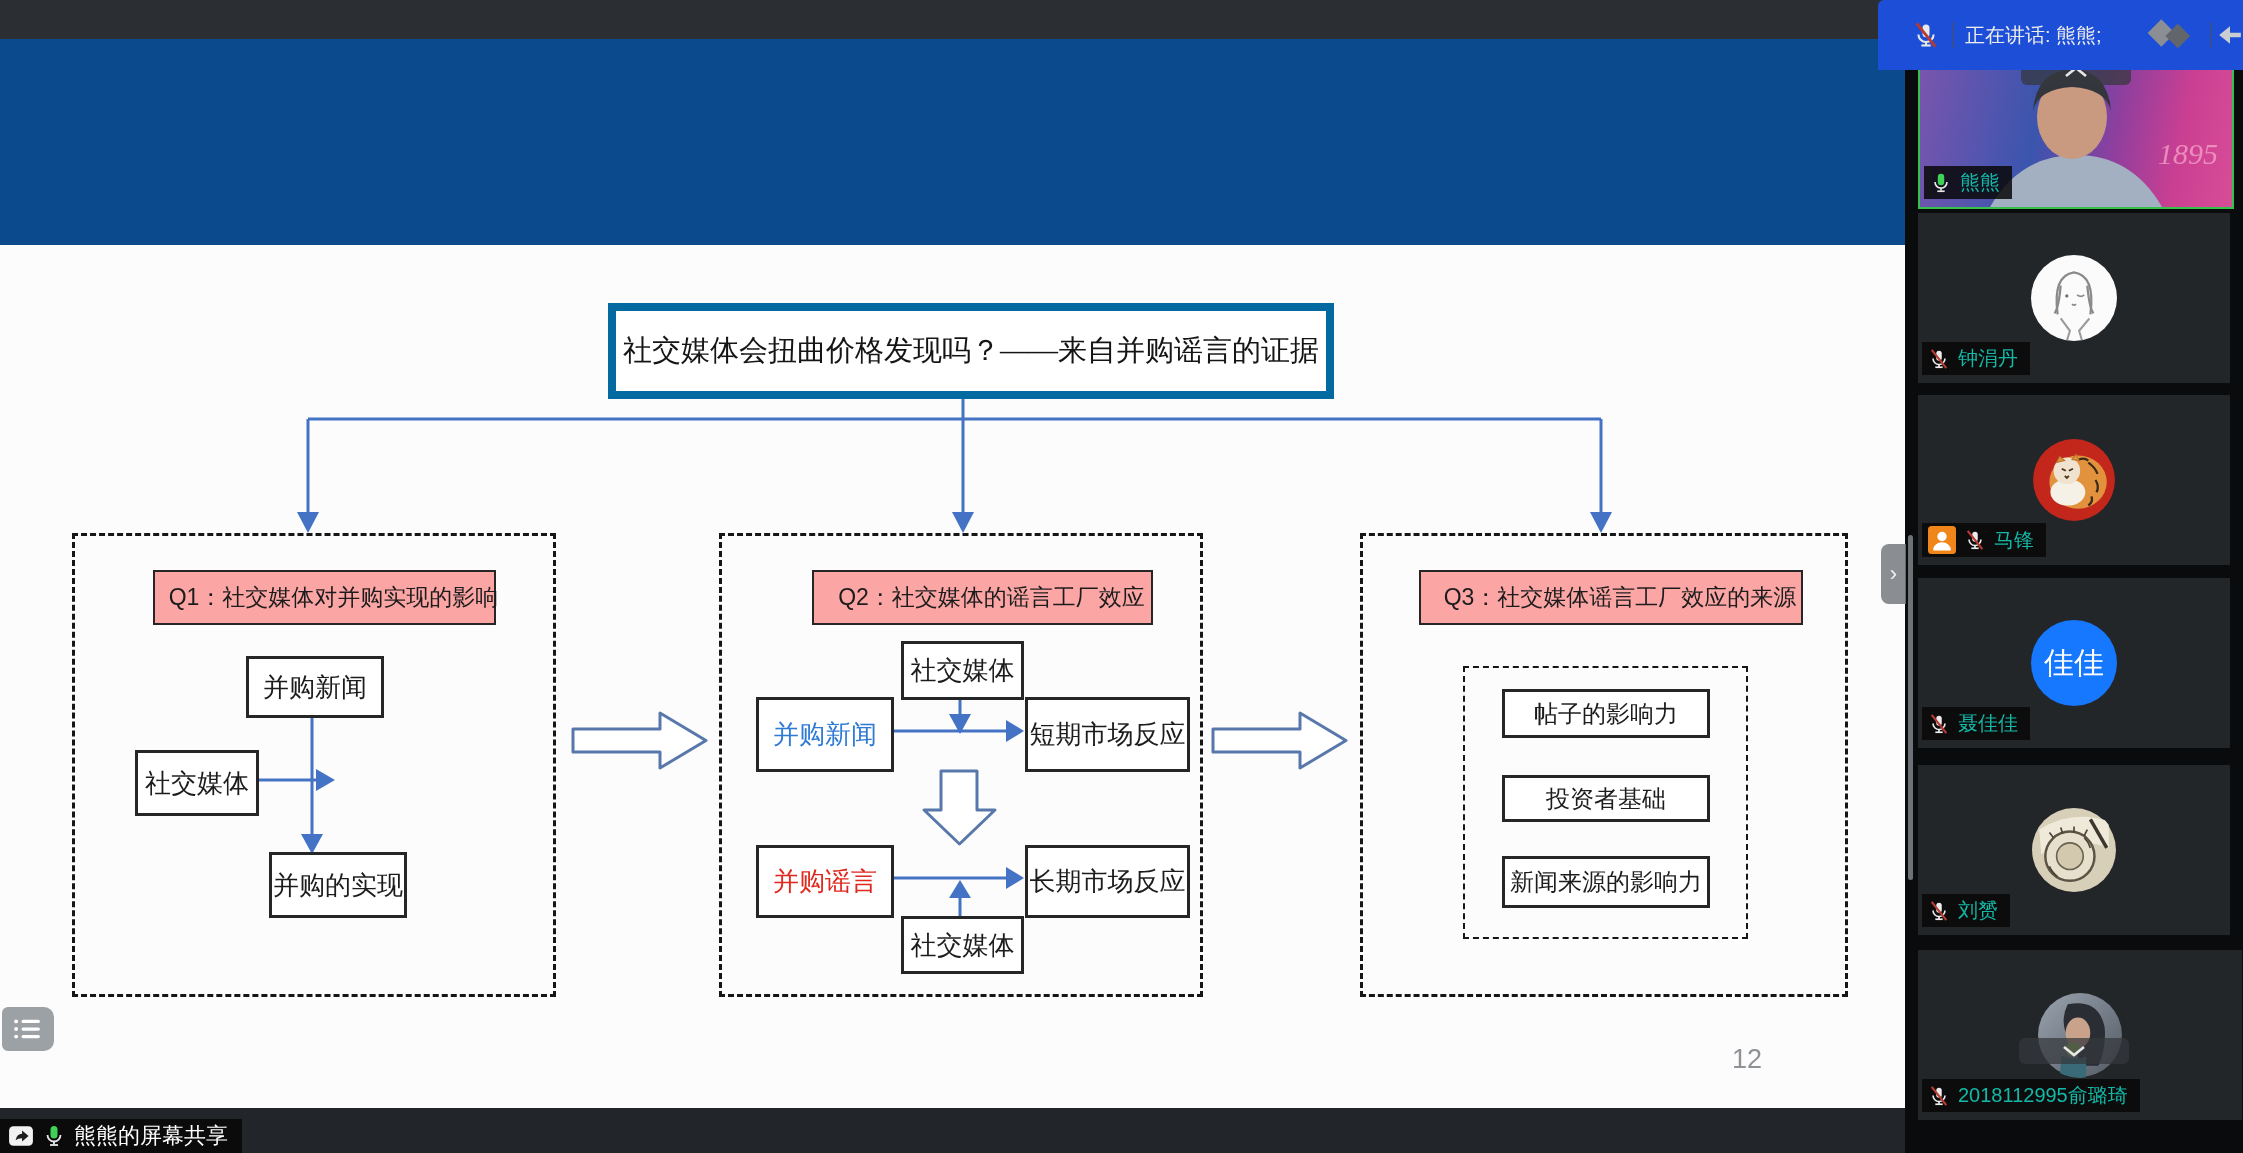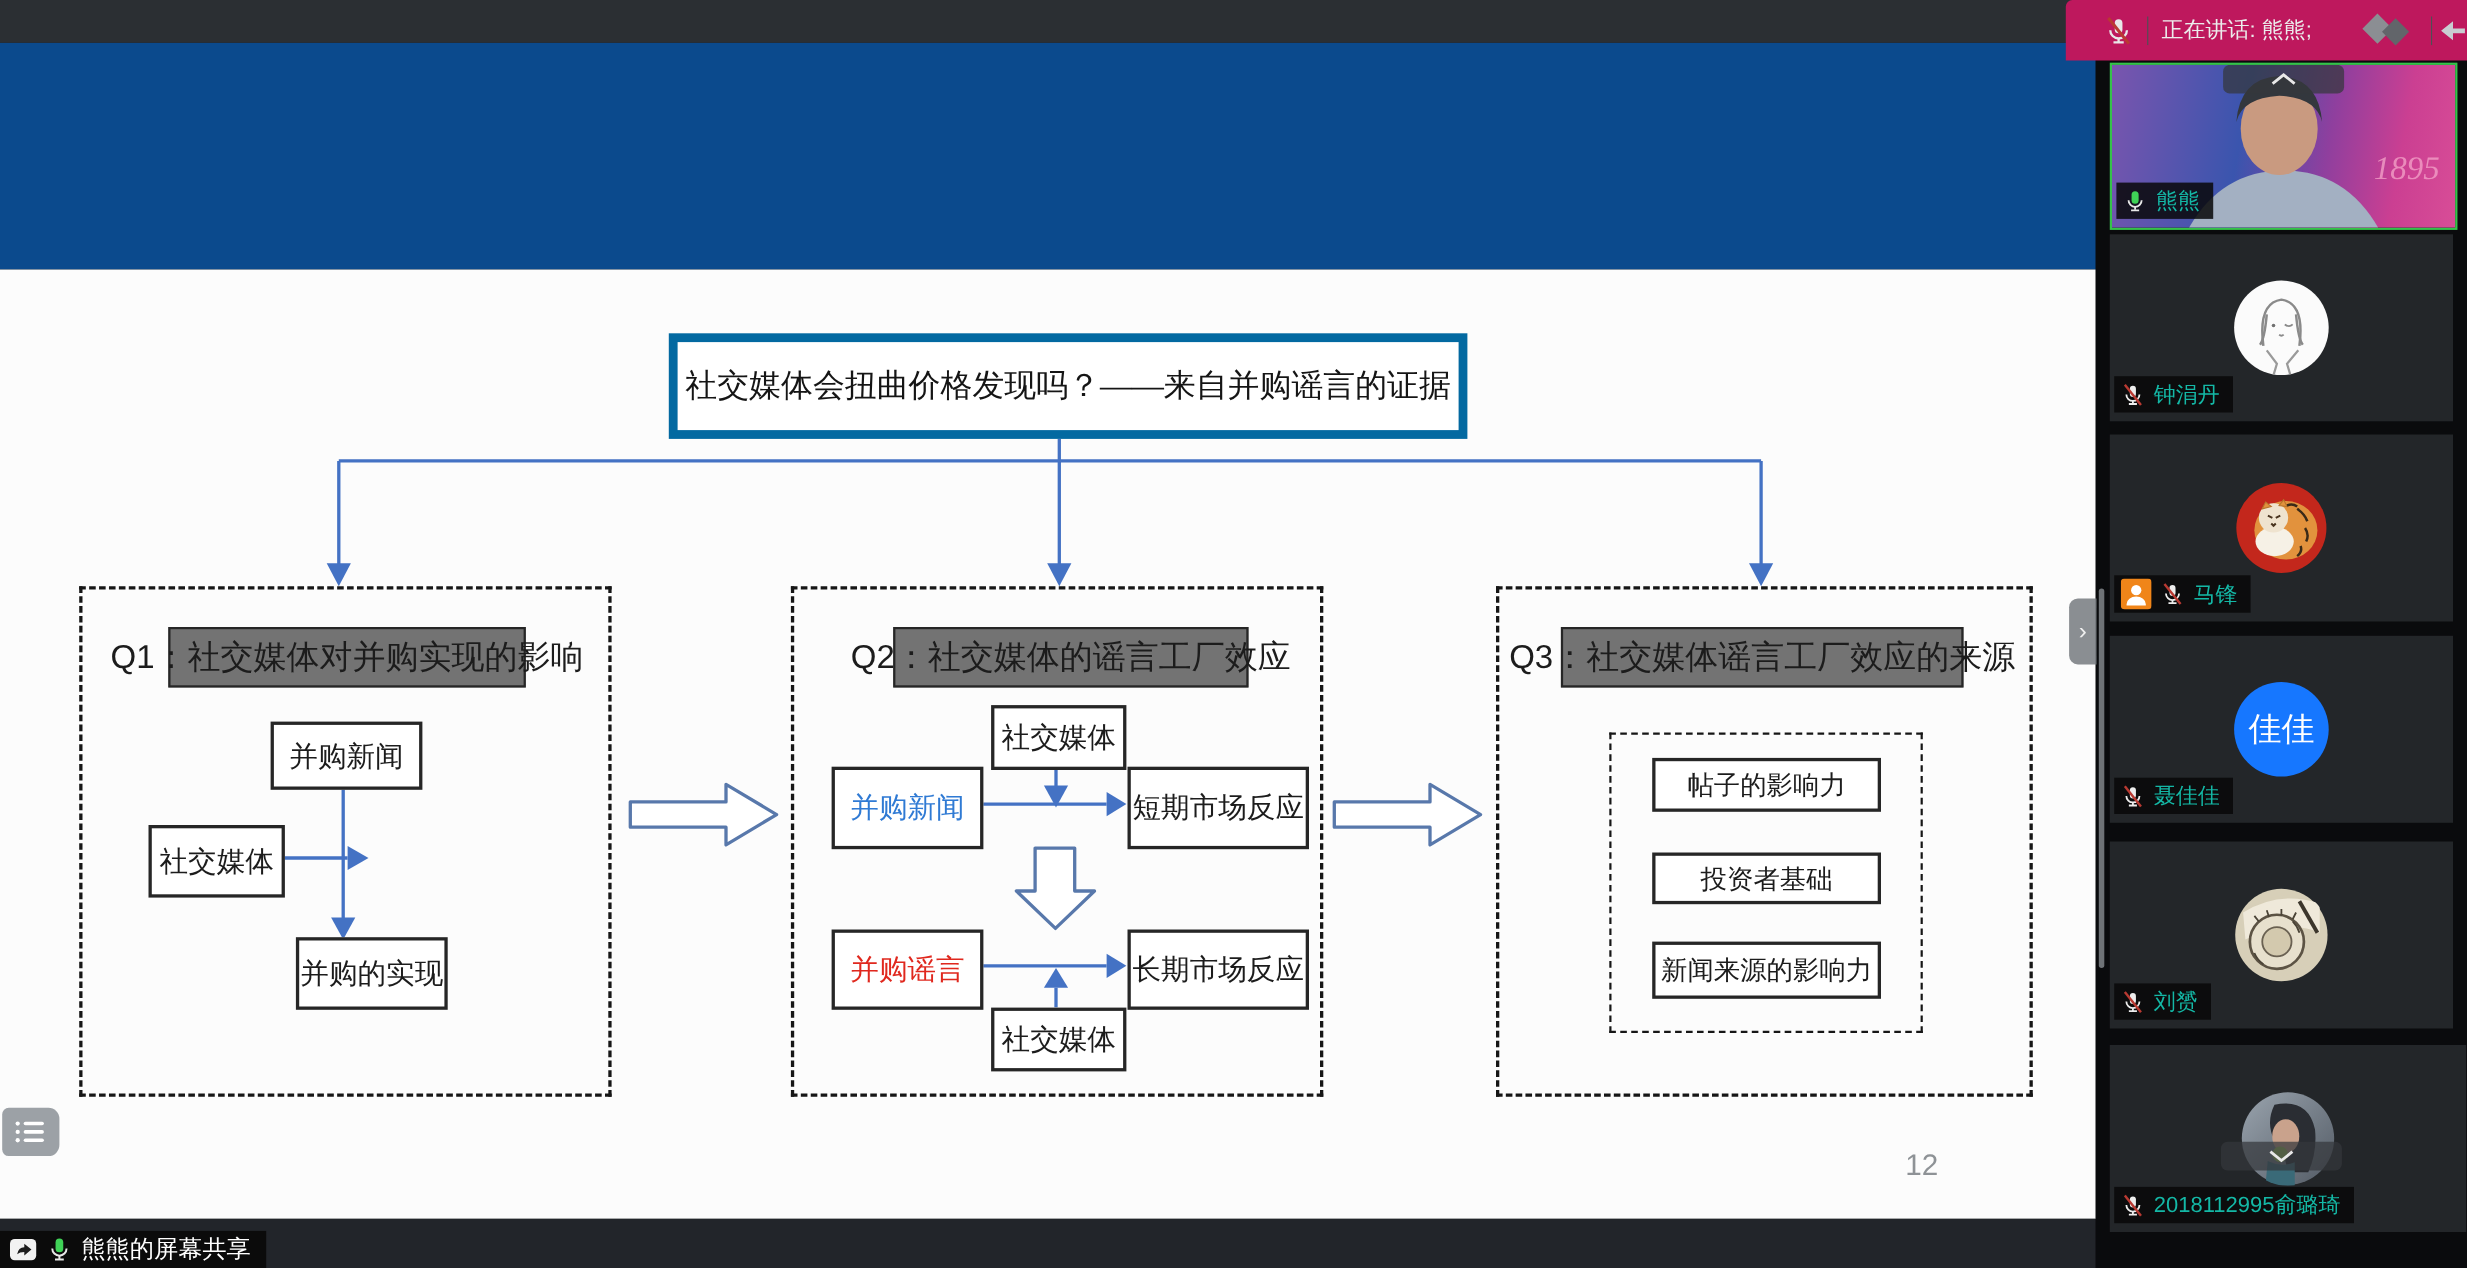--- a/index.html
+++ b/index.html
@@ -11,34 +11,34 @@
   .slide-header{left:0;top:39px;width:1905px;height:206px;background:#0b4a8d;z-index:1;}
   .slide-title{left:95px;top:108px;font:bold 64px/76px "Liberation Serif","DejaVu Serif",serif;
                color:#ffffff;letter-spacing:10px;}
   .slide-body{left:0;top:245px;width:1905px;height:863px;background:#fcfcfc;z-index:1;}
   .rootbox{left:608px;top:303px;width:710px;height:80px;background:#fff;border:8px solid #0369a1;
            display:flex;align-items:center;justify-content:center;z-index:3;
            font:29px "Liberation Serif","DejaVu Serif",serif;color:#151515;}
   .dash{position:absolute;border:3px dashed #161616;z-index:2;}
   .node{position:absolute;display:flex;align-items:center;justify-content:center;background:#fff;
         border:3px solid #262626;font-size:26px;color:#1c1c1c;z-index:3;white-space:nowrap;}
-  .cyan{background:#737373;font-size:30px;border-width:2px;}
+  .cyan{background:#fca5a5;font-size:23px;border-width:2px;padding-left:18px;}
   .pagenum{left:1732px;top:1044px;font-size:27px;color:#8e9296;z-index:3;}
   .bottombar{left:0;top:1108px;width:1905px;height:45px;background:#22252a;z-index:4;}
   .sharechip{left:0;top:1119px;height:34px;display:flex;align-items:center;gap:8px;
              background:#0b0b0b;color:#fff;font-size:22px;padding:0 14px 0 8px;z-index:5;}
   .listbtn{left:2px;top:1007px;width:52px;height:44px;background:rgba(148,153,158,.92);
            border-radius:6px 10px 10px 6px;display:flex;align-items:center;justify-content:center;z-index:6;}
   .collapsetab{left:1881px;top:544px;width:25px;height:60px;background:rgba(118,122,127,.85);
                border-radius:8px 0 0 8px;display:flex;align-items:center;justify-content:center;
                color:#f0f0f0;font-size:22px;z-index:7;}
   .scrollthumb{left:1908px;top:535px;width:5px;height:345px;background:#6e7276;border-radius:3px;z-index:7;}
   
   .sidebar{left:1905px;top:0;width:338px;height:1153px;background:#0a0b0d;}
-  .speakbar{left:1878px;top:0;width:365px;height:55px;background:#be185d;border-radius:6px 0 0 0;
+  .speakbar{left:1878px;top:0;width:365px;height:70px;background:#1d4ed8;border-radius:6px 0 0 0;
             display:flex;align-items:center;z-index:8;}
   .speaktext{color:#ececec;font-size:20px;margin-left:12px;white-space:nowrap;}
   .vdiv{width:1px;height:26px;background:#4d5054;margin-left:12px;}
   .tile{position:absolute;left:1918px;width:312px;background:#232629;overflow:hidden;z-index:6;}
   .chip{position:absolute;left:4px;bottom:8px;display:flex;align-items:center;gap:8px;
         background:rgba(8,8,8,.85);color:#14b8a6;font-size:20px;padding:3px 12px 3px 6px;z-index:7;}
   .avatar{position:absolute;left:50%;top:42px;transform:translateX(-50%);width:86px;height:86px;
           border-radius:50%;overflow:hidden;}
   .chev{position:absolute;left:101px;width:110px;height:26px;background:rgba(52,55,60,.72);
         border-radius:6px;display:flex;align-items:center;justify-content:center;z-index:8;}

